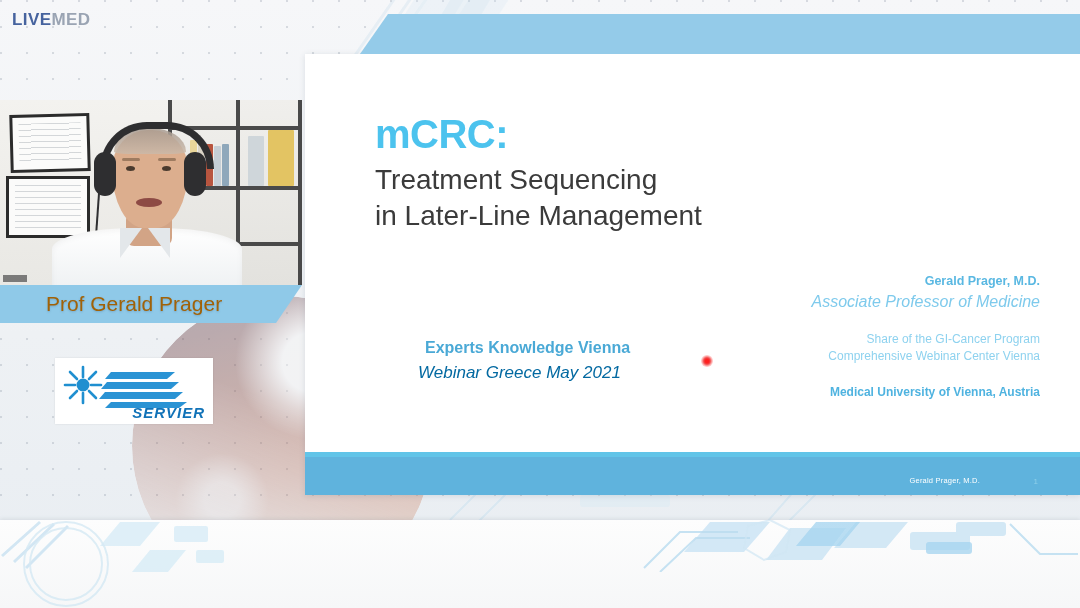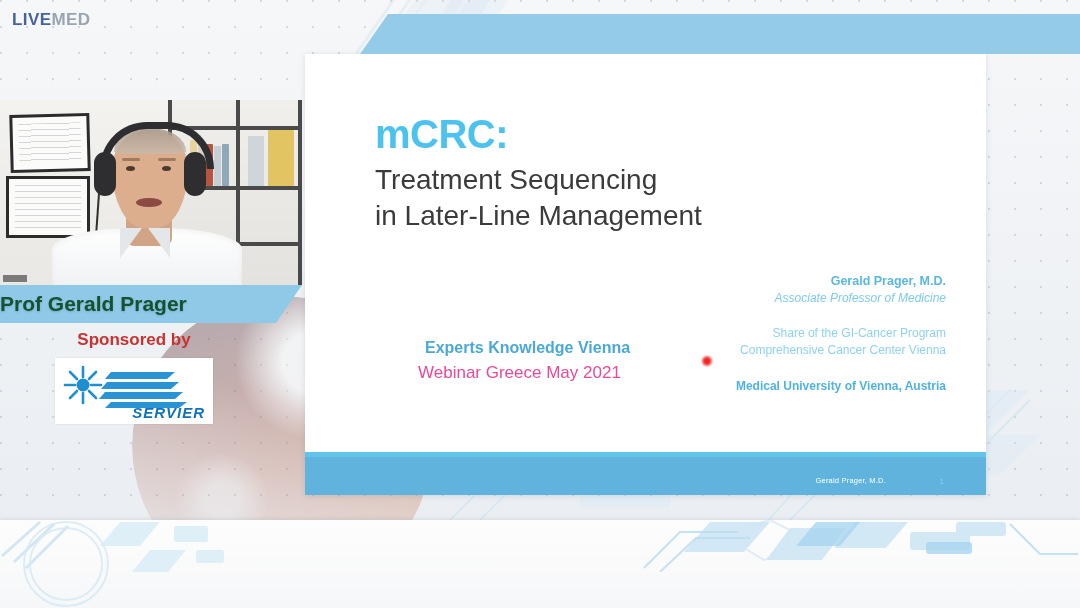--- a/index.html
+++ b/index.html
@@ -117,72 +117,72 @@
 
   
   .namebar{
     position:absolute;left:0;top:285px;width:302px;height:38px;
     background:#8fc9e8;
     clip-path:polygon(0 0, 100% 0, calc(100% - 26px) 100%, 0 100%);
     z-index:21;
   }
   .namebar-txt{
     position:absolute;left:0;top:285px;width:268px;height:38px;line-height:38px;
-    color:#14532d;font-weight:bold;font-size:21px;
+    text-align:center;color:#a16207;font-weight:normal;font-size:21px;
     text-shadow:0 1px 2px rgba(70,110,145,.35);
     z-index:22;white-space:nowrap;
   }
 
   
   .sponsored-left{
     position:absolute;left:0;top:330px;width:268px;text-align:center;
     color:#c8322f;font-size:17px;font-weight:bold;z-index:22;
   }
   .servier-box{
     position:absolute;left:55px;top:358px;width:158px;height:66px;
     background:#fff;z-index:22;box-shadow:0 0 2px rgba(0,0,0,.10);
   }
 
   
   .servier-logo{position:relative;width:100%;height:100%;}
 
   
   .slide{
-    position:absolute;left:305px;top:54px;width:681px;height:441px;
+    position:absolute;left:305px;top:54px;width:775px;height:441px;
     background:#ffffff;z-index:24;
     box-shadow:0 1px 6px rgba(60,80,100,.14);
     overflow:hidden;
   }
   .slide-title-blue{
     position:absolute;left:70px;top:58px;
     font-size:40px;font-weight:bold;color:#4cc3ee;letter-spacing:-.5px;
   }
   .slide-sub{
     position:absolute;left:70px;top:108px;
     font-size:28px;color:#3b3b3b;font-weight:300;line-height:1.28;
     white-space:pre-line;
   }
   .eks{
     position:absolute;left:120px;top:285px;
     font-size:16px;font-weight:bold;color:#4aa9d6;
   }
   .eks-sub{
     position:absolute;left:113px;top:309px;
-    font-size:17px;color:#ec4899;
+    font-size:17px;color:#0369a1;font-style:italic;
   }
   .laserdot{
     position:absolute;left:396px;top:301px;width:12px;height:12px;border-radius:50%;
     background:radial-gradient(circle,#ff2020 0 22%, #f14a4a 38%, rgba(255,80,80,.35) 62%, rgba(255,120,120,0) 100%);
   }
   .cred{
     position:absolute;right:40px;top:218px;width:330px;text-align:right;
     line-height:1.46;
   }
   .cred .c-name{font-size:12.5px;font-weight:bold;color:#5ab8e2;}
-  .cred .c-role{font-size:12px;font-style:italic;color:#7ecaec;}
+  .cred .c-role{font-size:16px;font-style:italic;color:#7ecaec;}
   .cred .c-gap{height:17px;}
   .cred .c-line{font-size:12px;color:#8ed2ef;}
   .cred .c-last{font-size:12px;color:#4fb3e0;font-weight:bold;margin-top:18px;}
 
   .slide-foot-thin{
     position:absolute;left:0;bottom:38px;width:100%;height:5px;background:#61c4e8;
   }
   .slide-foot{
     position:absolute;left:0;bottom:0;width:100%;height:38px;background:#5fb3dd;
   }
@@ -287,21 +287,20 @@
     <div class="hp-cup" style="left:94px;top:52px"></div>
     <div class="hp-cup" style="left:184px;top:52px"></div>
     <div class="collar-l"></div>
       <div class="collar-r"></div>
     <div class="badge"></div>
   </div>
 
   <div class="namebar"></div>
   <div class="namebar-txt">Prof Gerald Prager</div>
 
-  <div class="sponsored-left">Sponsored by</div>
   <div class="servier-box">
     <svg class="servier-logo" viewBox="0 0 158 66">
       <g>
         <circle cx="28" cy="27" r="6.5" fill="#1f8fd0"></circle>
         <g stroke="#1f8fd0" stroke-width="2.6" stroke-linecap="round">
           <line x1="28" y1="9" x2="28" y2="19"></line>
             <line x1="28" y1="35" x2="28" y2="45"></line>
           <line x1="10" y1="27" x2="20" y2="27"></line>
             <line x1="36" y1="27" x2="46" y2="27"></line>
           <line x1="15" y1="14" x2="22" y2="21"></line>
@@ -327,21 +326,21 @@
 
     <div class="eks">Experts Knowledge Vienna</div>
     <div class="eks-sub">Webinar Greece May 2021</div>
     <div class="laserdot"></div>
 
     <div class="cred">
       <div class="c-name">Gerald Prager, M.D.</div>
       <div class="c-role">Associate Professor of Medicine</div>
       <div class="c-gap"></div>
       <div class="c-line">Share of the GI-Cancer Program</div>
-      <div class="c-line">Comprehensive Cancer Center Vienna</div>
+      <div class="c-line">Comprehensive Webinar Center Vienna</div>
       <div class="c-last">Medical University of Vienna, Austria</div>
     </div>
 
     <div class="slide-foot-thin"></div>
     <div class="slide-foot"></div>
     <div class="slide-foot-name">Gerald Prager, M.D.</div>
     <div class="slide-foot-num">1</div>
   </div>
 
   <div class="botbanner">

